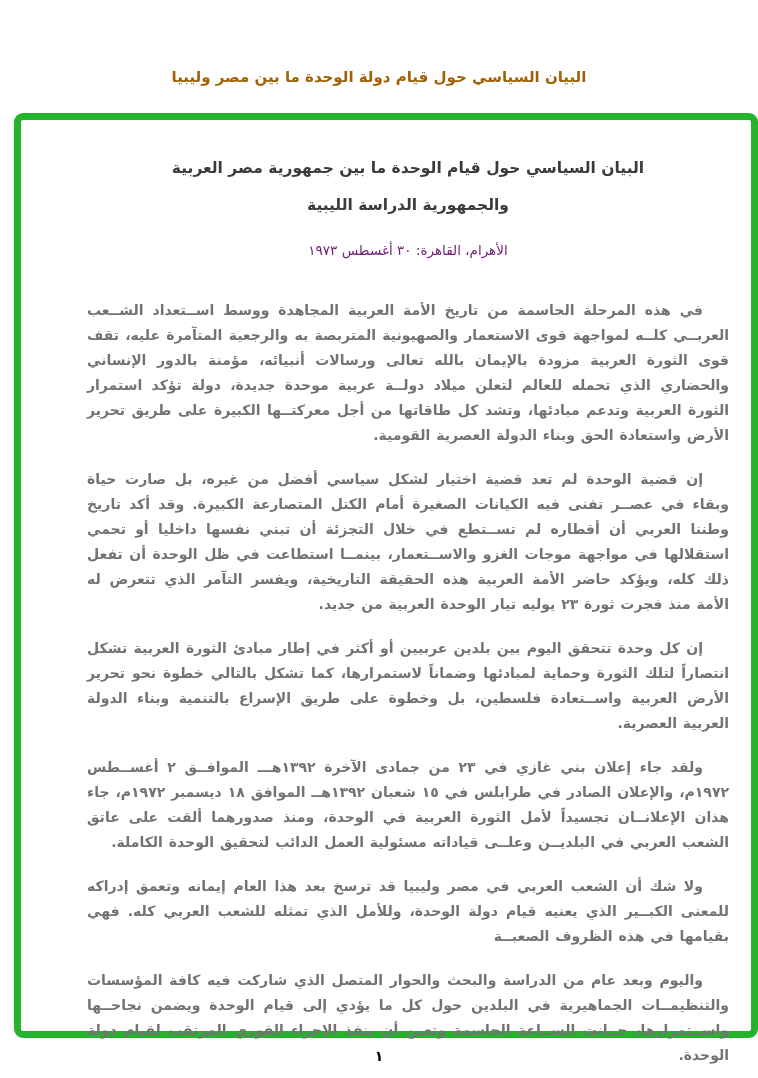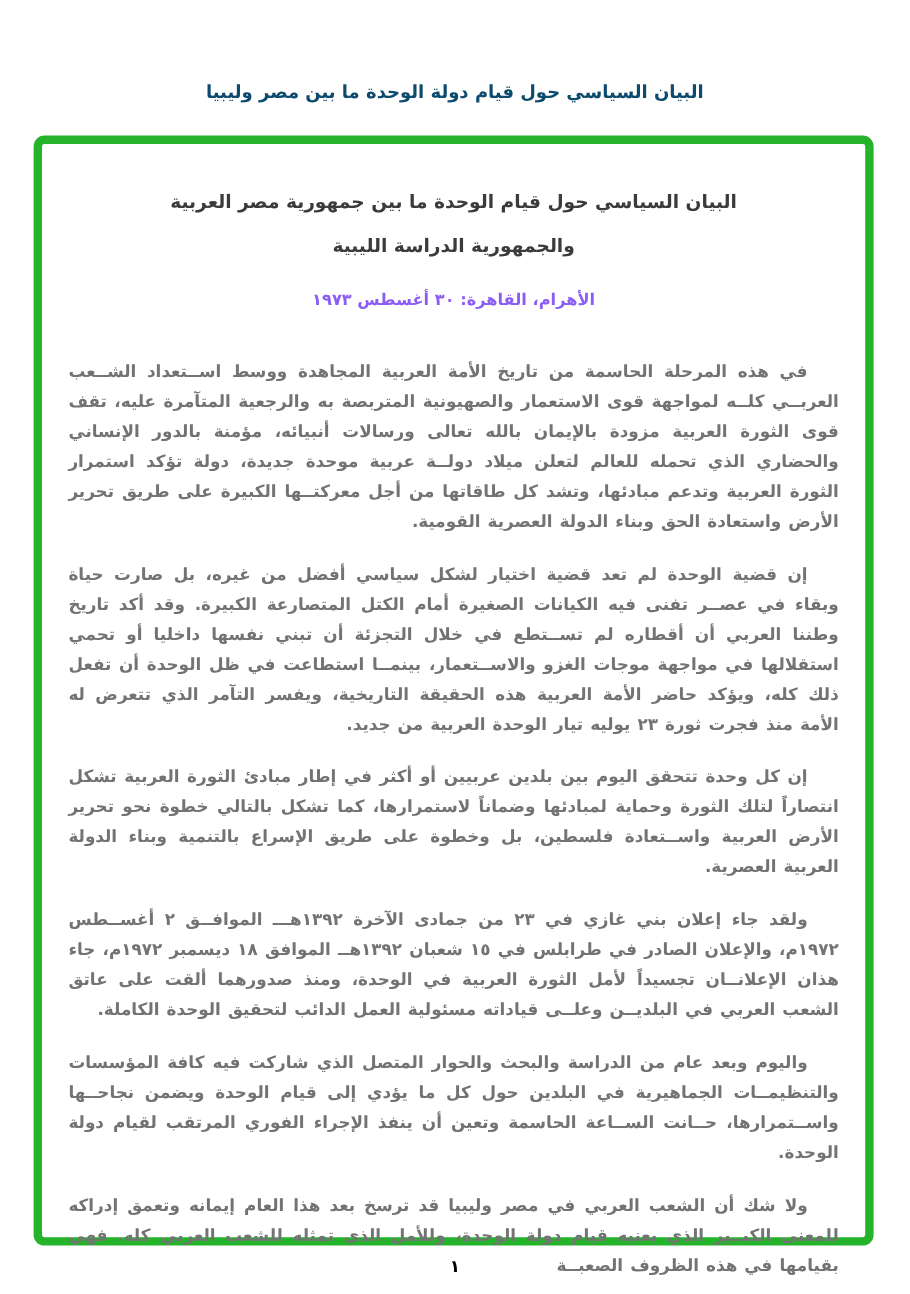--- a/index.html
+++ b/index.html
@@ -7,44 +7,45 @@
     position:relative;
     width:758px;height:1078px;
     background:#ffffff;
     font-family:"DejaVu Sans",sans-serif;
     overflow:hidden;
   }
   .header-title{
     position:absolute;top:68px;left:0;right:0;
     text-align:center;
     direction:rtl;
-    font-size:15px;font-weight:bold;color:#0c4a6e;
+    font-size:15px;font-weight:bold;color:#a16207;
   }
   .doc-frame{
-    position:absolute;left:28px;top:113px;
+    position:absolute;left:14px;top:113px;
     width:686px;height:911px;         
     border:7px solid #26b32c;
     border-radius:9px;
     background:#ffffff;
+    padding-left:44px;
   }
   .doc-title{
     direction:rtl;
     text-align:center;
     font-size:15.5px;
     font-weight:bold;
     color:#3b3b3b;
     line-height:37px;
   }
   .doc-title-first{margin-top:30px;}
   .doc-dateline{
     direction:rtl;
     text-align:center;
     font-size:13.5px;
-    font-weight:bold;
-    color:#8b5cf6;
+    font-weight:normal;
+    color:#701a75;
     margin-top:18px;
   }
   .doc-body{
     direction:rtl;
     margin:40px 22px 0 22px;
     color:#737373;
   }
   .doc-body p{
     margin:0 0 19px 0;
     font-size:14px;
@@ -74,21 +75,21 @@
 
     <div class="doc-title">والجمهورية الدراسة الليبية</div>
 
     <div class="doc-dateline">الأهرام، القاهرة: ٣٠ أغسطس ١٩٧٣</div>
 
     <div class="doc-body">
       <p>في هذه المرحلة الحاسمة من تاريخ الأمة العربية المجاهدة ووسط اســتعداد الشــعب العربــي كلــه لمواجهة قوى الاستعمار والصهيونية المتربصة به والرجعية المتآمرة عليه، تقف قوى الثورة العربية مزودة بالإيمان بالله تعالى ورسالات أنبيائه، مؤمنة بالدور الإنساني والحضاري الذي تحمله للعالم لتعلن ميلاد دولــة عربية موحدة جديدة، دولة تؤكد استمرار الثورة العربية وتدعم مبادئها، وتشد كل طاقاتها من أجل معركتــها الكبيرة على طريق تحرير الأرض واستعادة الحق وبناء الدولة العصرية القومية.</p>
       <p>إن قضية الوحدة لم تعد قضية اختيار لشكل سياسي أفضل من غيره، بل صارت حياة وبقاء في عصــر تفنى فيه الكيانات الصغيرة أمام الكتل المتصارعة الكبيرة. وقد أكد تاريخ وطننا العربي أن أقطاره لم تســتطع في خلال التجزئة أن تبني نفسها داخليا أو تحمي استقلالها في مواجهة موجات الغزو والاســتعمار، بينمــا استطاعت في ظل الوحدة أن تفعل ذلك كله، ويؤكد حاضر الأمة العربية هذه الحقيقة التاريخية، ويفسر التآمر الذي تتعرض له الأمة منذ فجرت ثورة ٢٣ يوليه تيار الوحدة العربية من جديد.</p>
       <p>إن كل وحدة تتحقق اليوم بين بلدين عربيين أو أكثر في إطار مبادئ الثورة العربية تشكل انتصاراً لتلك الثورة وحماية لمبادئها وضماناً لاستمرارها، كما تشكل بالتالي خطوة نحو تحرير الأرض العربية واســتعادة فلسطين، بل وخطوة على طريق الإسراع بالتنمية وبناء الدولة العربية العصرية.</p>
       <p>ولقد جاء إعلان بني غازي في ٢٣ من جمادى الآخرة ١٣٩٢هـــ الموافــق ٢ أغســطس ١٩٧٢م، والإعلان الصادر في طرابلس في ١٥ شعبان ١٣٩٢هــ الموافق ١٨ ديسمبر ١٩٧٢م، جاء هذان الإعلانــان تجسيداً لأمل الثورة العربية في الوحدة، ومنذ صدورهما ألقت على عاتق الشعب العربي في البلديــن وعلــى قياداته مسئولية العمل الدائب لتحقيق الوحدة الكاملة.</p>
+      <p>ولا شك أن الشعب العربي في مصر وليبيا قد ترسخ بعد هذا العام إيمانه وتعمق إدراكه للمعنى الكبــير الذي يعنيه قيام دولة الوحدة، وللأمل الذي تمثله للشعب العربي كله. فهي بقيامها في هذه الظروف الصعبــة</p>
       <p>واليوم وبعد عام من الدراسة والبحث والحوار المتصل الذي شاركت فيه كافة المؤسسات والتنظيمــات الجماهيرية في البلدين حول كل ما يؤدي إلى قيام الوحدة ويضمن نجاحــها واســتمرارها، حــانت الســاعة الحاسمة وتعين أن ينفذ الإجراء الفوري المرتقب لقيام دولة الوحدة.</p>
-      <p>ولا شك أن الشعب العربي في مصر وليبيا قد ترسخ بعد هذا العام إيمانه وتعمق إدراكه للمعنى الكبــير الذي يعنيه قيام دولة الوحدة، وللأمل الذي تمثله للشعب العربي كله. فهي بقيامها في هذه الظروف الصعبــة</p>
     </div>
 
   </div>
 
   <div class="page-number">١</div>
 
 </div>
 
 </body></html>

